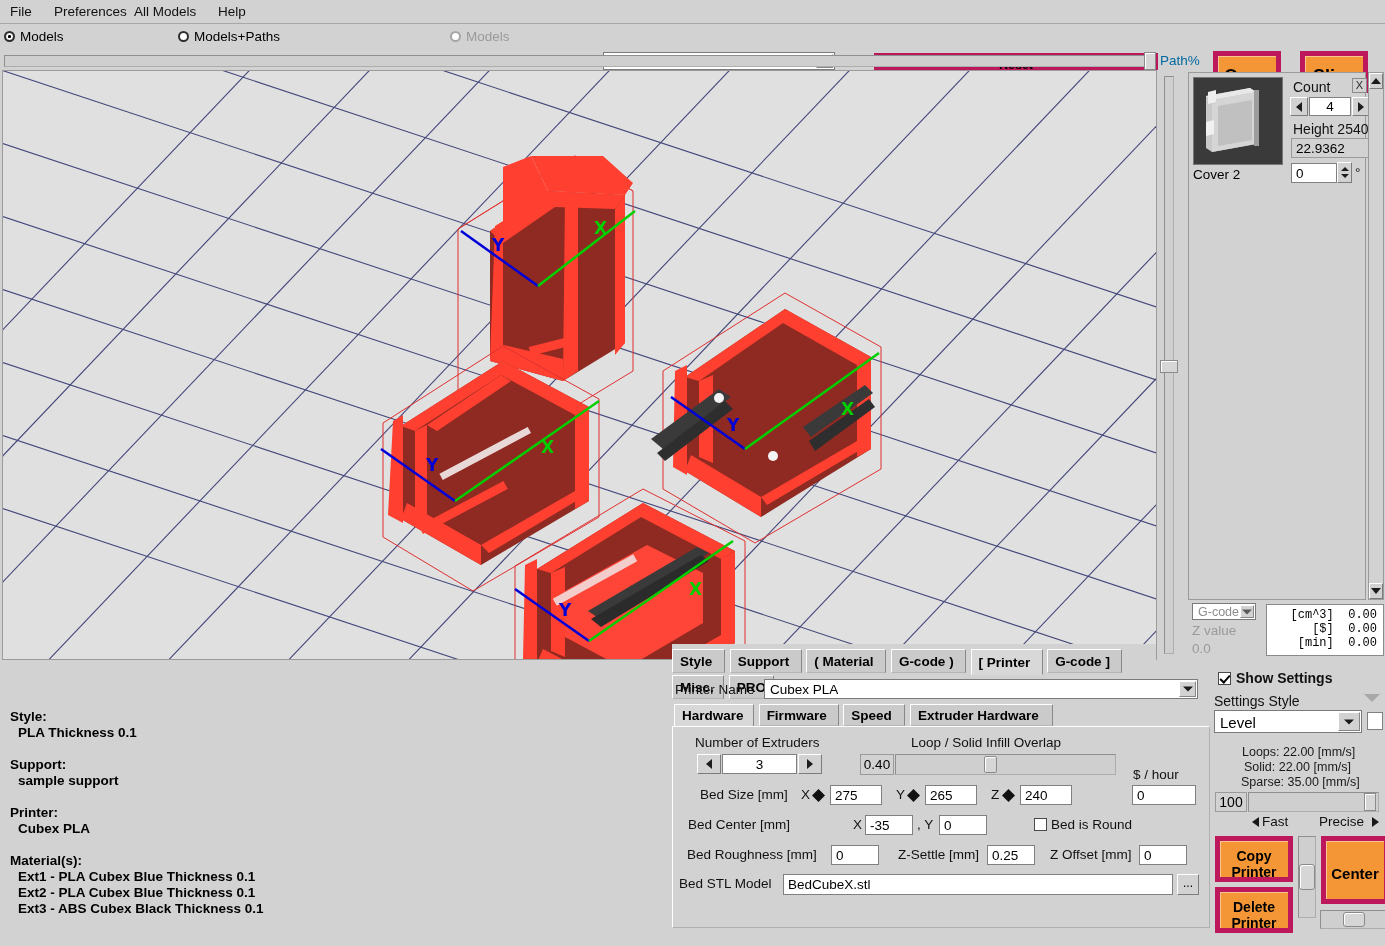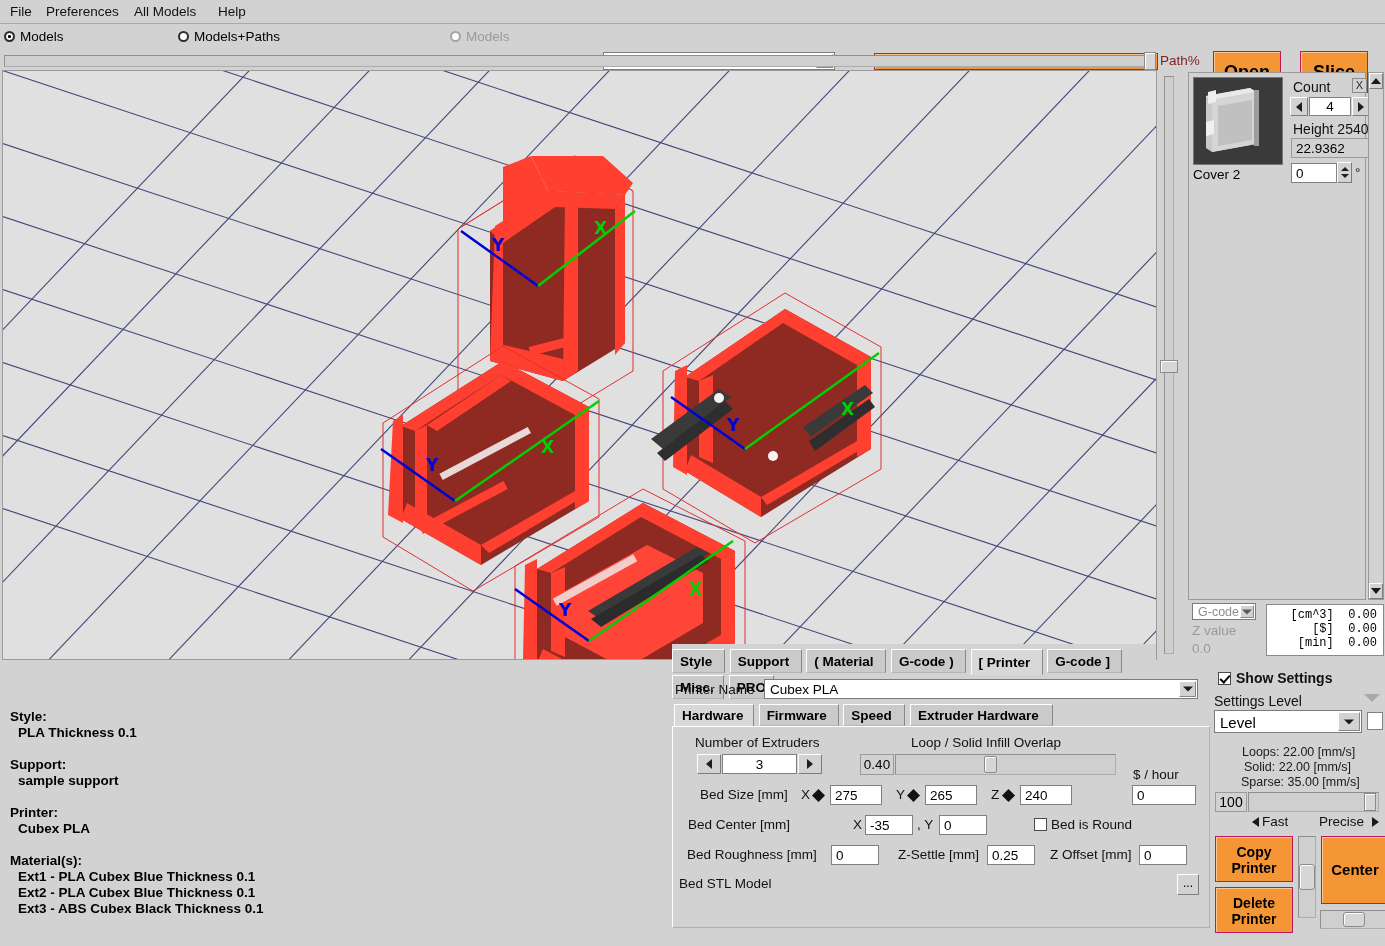--- a/index.html
+++ b/index.html
@@ -36,21 +36,21 @@
     font-size:13.5px;white-space:nowrap;overflow:hidden;}
   .combo.dim .val{color:#8d8d8d;}
   .combo .arrowbox{position:absolute;right:1px;top:1px;bottom:1px;width:17px;
     background:#d2d2d2;border:1px solid #fff;border-right-color:#878787;border-bottom-color:#878787;
     box-sizing:border-box;}
   .combo .arrowbox::after{content:"";position:absolute;left:50%;top:50%;
     transform:translate(-50%,-50%);border-left:5px solid transparent;
     border-right:5px solid transparent;border-top:5px solid #5a5a5a;}
   .combo.dark .arrowbox::after{border-top-color:#1a1a1a;}
 
-  .btn-orange{position:absolute;background:#f49636;border:1px solid #be185d;
+  .btn-orange{position:absolute;background:#f49636;border:5px solid #be185d;
     box-sizing:border-box;font-weight:bold;color:#000;text-align:center;cursor:default;
     box-shadow:inset 1px 1px 0 rgba(255,255,255,.45);}
 
   .slidertrack{position:absolute;background:#cfcfcf;border:1px solid #adadad;
     border-top-color:#8f8f8f;border-left-color:#8f8f8f;box-sizing:border-box;}
   .sliderknob{position:absolute;background:#d6d6d6;border:1px solid #8a8a8a;
     box-sizing:border-box;box-shadow:inset 1px 1px 0 #fff;}
 
   
   .viewport{position:absolute;left:2px;top:70px;width:1155px;height:590px;
@@ -135,21 +135,21 @@
   .tri-dn{position:absolute;width:0;height:0;border-left:8px solid transparent;
     border-right:8px solid transparent;border-top:8px solid #a8a8a8;}
 </style>
 </head>
 <body>
 
 <div class="app">
 
   <div class="menubar">
     <div class="menuitem" style="left:4px">File</div>
-    <div class="menuitem" style="left:40px">Preferences</div>
+    <div class="menuitem" style="left:48px">Preferences</div>
     <div class="menuitem" style="left:128px">All Models</div>
     <div class="menuitem" style="left:212px">Help</div>
   </div>
 
   <div class="moderow">
     <div class="radio sel" style="left:4px">
       <span class="dot"></span><span>Models</span>
     </div>
     <div class="radio" style="left:178px">
       <span class="dot"></span><span>Models+Paths</span>
@@ -164,21 +164,21 @@
     </div>
 
     <div class="btn-orange" style="left:874px;top:29px;width:284px;height:17px;line-height:15px;font-size:12.5px">Reset</div>
 
     <div class="btn-orange" style="left:1213px;top:27px;width:68px;height:42px;line-height:40px;font-size:18px">Open</div>
     <div class="btn-orange" style="left:1300px;top:27px;width:68px;height:42px;line-height:40px;font-size:18px">Slice</div>
   </div>
 
   <div class="slidertrack" style="left:4px;top:55px;width:1148px;height:12px"></div>
   <div class="sliderknob" style="left:1144px;top:52px;width:12px;height:18px"></div>
-  <div class="lbl" style="left:1160px;top:53px;color:#7f1d1d">Path%</div>
+  <div class="lbl" style="left:1160px;top:53px;color:#0369a1">Path%</div>
 
   <div class="viewport">
     <svg width="1153" height="588" viewBox="0 0 1153 588">
       <defs>
         <clipPath id="vpclip">
             <rect x="0" y="0" width="1153" height="588"></rect>
           </clipPath>
         <g id="coverModel">
 
           <path d="M 0 0 L 140 -62 L 196 -28 L 196 160 L 150 188 L 0 188 Z" fill="#ff4030"></path>
@@ -442,29 +442,30 @@
       <div class="lbl" style="left:14px;top:120px">Bed Roughness [mm]</div>
       <div class="txtfield" style="left:158px;top:118px;width:48px;height:20px">0</div>
 
       <div class="lbl" style="left:225px;top:120px">Z-Settle [mm]</div>
       <div class="txtfield" style="left:314px;top:118px;width:48px;height:20px">0.25</div>
 
       <div class="lbl" style="left:377px;top:120px">Z Offset [mm]</div>
       <div class="txtfield" style="left:466px;top:118px;width:48px;height:20px">0</div>
 
       <div class="lbl" style="left:6px;top:149px">Bed STL Model</div>
+      <div class="txtfield" style="left:110px;top:147px;width:390px;height:21px">BedCubeX.stl</div>
       <div class="dotbtn" style="left:504px;top:147px;width:22px;height:21px">...</div>
     </div>
   </div>
 
   <div class="rightpanel">
     <div class="chk on" style="left:6px;top:10px"></div>
     <div class="lbl" style="left:24px;top:8px;font-weight:bold;font-size:14px">Show Settings</div>
 
-    <div class="lbl" style="left:2px;top:31px;font-size:14px">Settings Level</div>
+    <div class="lbl" style="left:2px;top:31px;font-size:14px">Settings Style</div>
     <div class="combo dark" style="left:2px;top:48px;width:148px;height:23px">
       <div class="val" style="font-size:15px">Level</div>
       <div class="arrowbox" style="width:22px"></div>
     </div>
     <div class="tri-dn" style="left:152px;top:32px"></div>
     <div class="txtfield" style="left:155px;top:50px;width:16px;height:18px"></div>
 
     <div class="speedtxt" style="left:30px;top:83px">Loops:  22.00 [mm/s]</div>
     <div class="speedtxt" style="left:32px;top:98px">Solid:  22.00 [mm/s]</div>
     <div class="speedtxt" style="left:29px;top:113px">Sparse: 35.00 [mm/s]</div>

